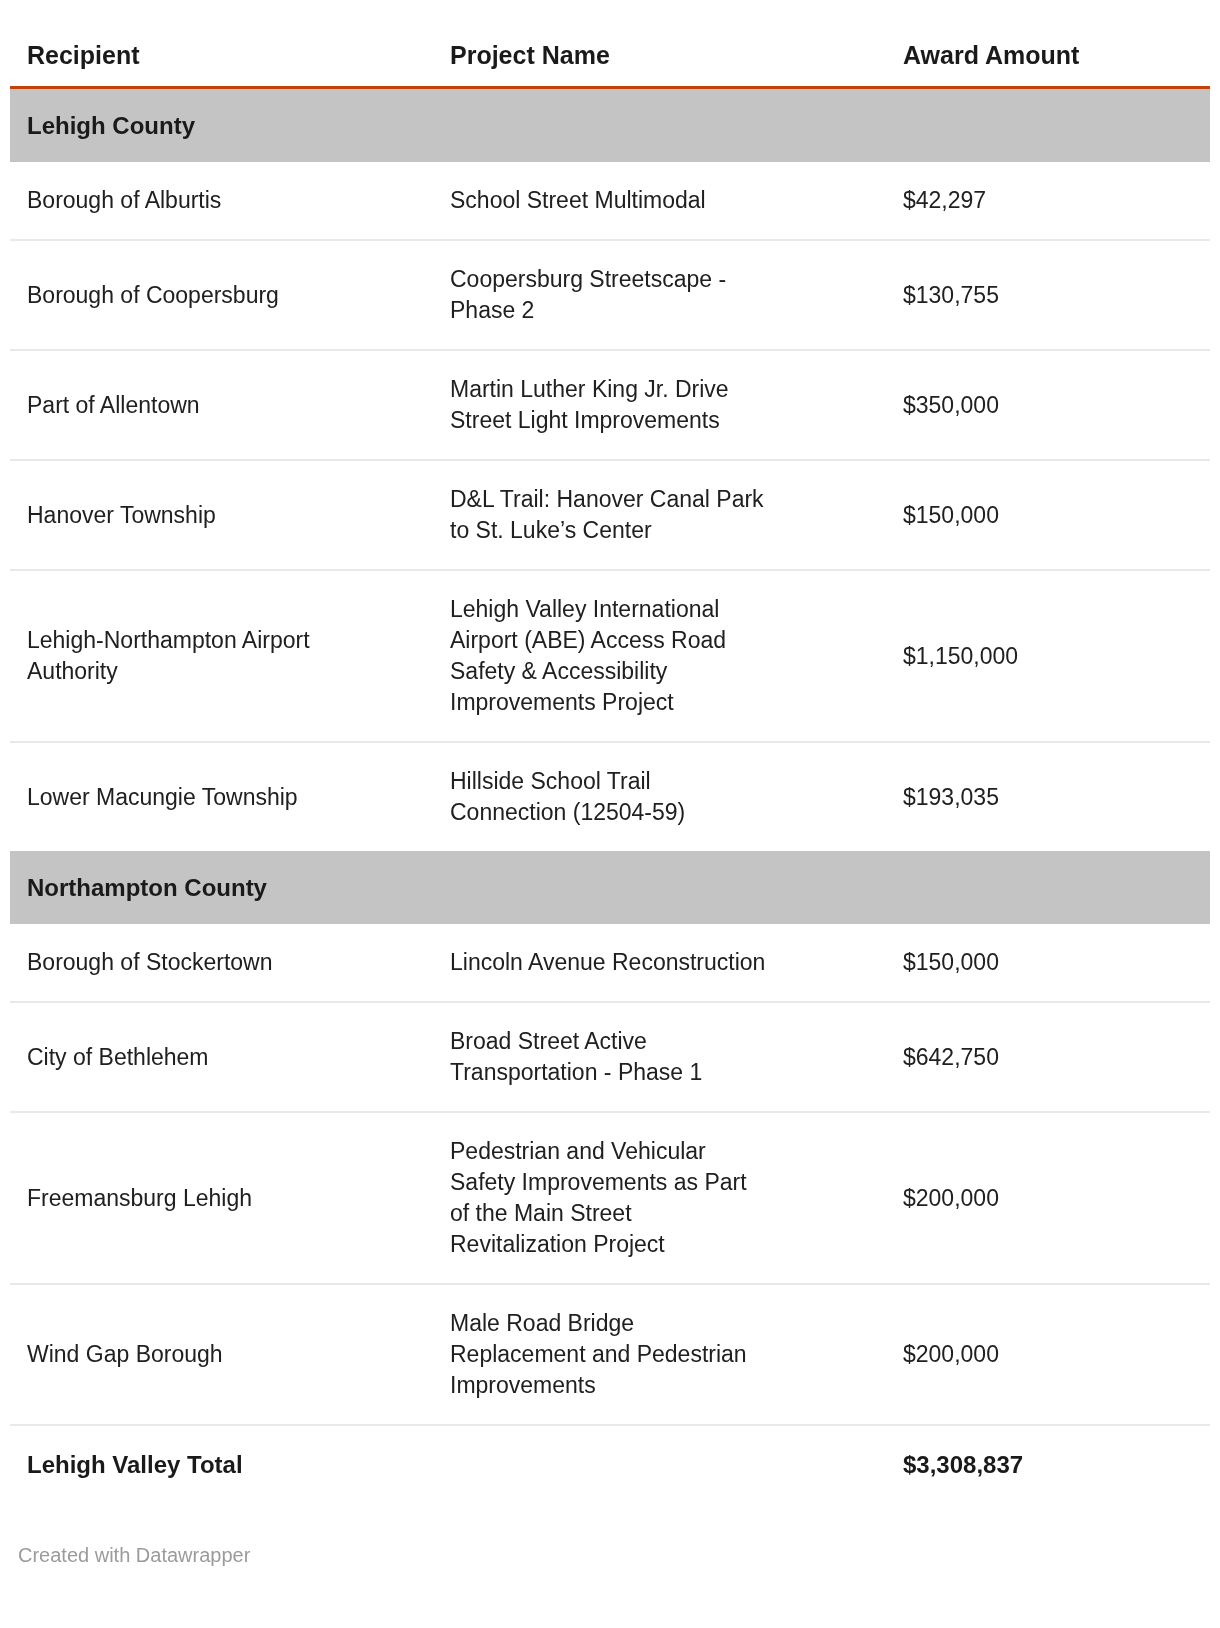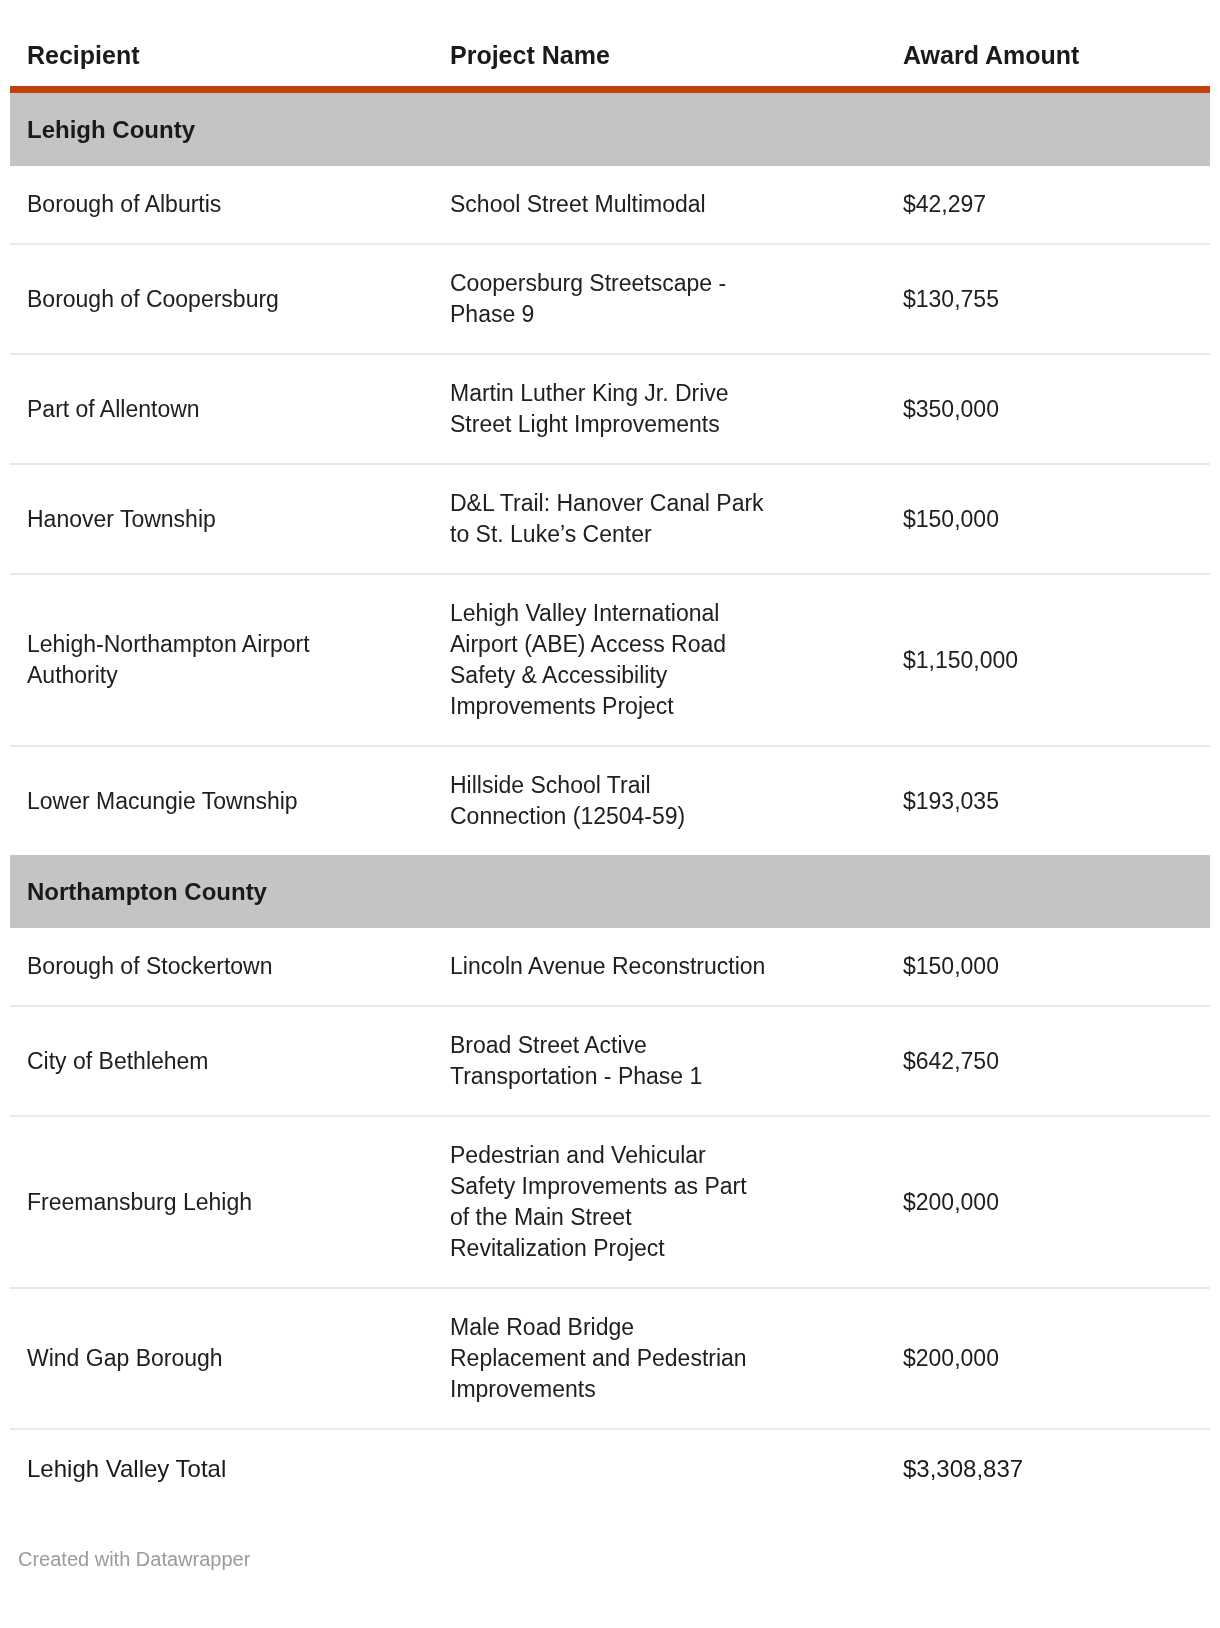--- a/index.html
+++ b/index.html
@@ -23,21 +23,21 @@
   col.c-project   { width: 453px; }
   col.c-amount    { width: 324px; }
 
   thead th {
     text-align: left;
     vertical-align: bottom;
     font-size: 25px;
     font-weight: 700;
     color: #1a1a1a;
     padding: 40px 17px 15px 17px;
-    border-bottom: 7px solid #c2410c;
+    border-bottom: 3px solid #c2410c;
     line-height: 31px;
   }
 
   tbody td, tfoot td {
     font-size: 23px;
     line-height: 31px;
     vertical-align: middle;
     padding: 23px 17px;
     color: #202020;
   }
@@ -53,21 +53,21 @@
   tr.data-row + tr.data-row td {
     border-top: 2px solid #e9e9e9;
   }
 
   td.project-cell { white-space: pre-line; margin-top: 33px; }
   td.recipient-cell { white-space: pre-line; }
 
   tfoot td {
     border-top: 2px solid #e9e9e9;
     font-size: 24px;
-    font-weight: 400;
+    font-weight: 700;
     color: #1a1a1a;
   }
 
   .attribution {
     margin: 40px 0 14px 8px;
     font-size: 20px;
     line-height: 24px;
   }
   .attribution a {
     color: #9b9b9b;
@@ -97,21 +97,21 @@
           <td colspan="3">Lehigh County</td>
         </tr>
         <tr class="data-row">
           <td class="recipient-cell">Borough of Alburtis</td>
           <td class="project-cell">School Street Multimodal</td>
           <td class="amount-cell">$42,297</td>
         </tr>
         <tr class="data-row">
           <td class="recipient-cell">Borough of Coopersburg</td>
           <td class="project-cell">Coopersburg Streetscape -
-Phase 9</td>
+Phase 2</td>
           <td class="amount-cell">$130,755</td>
         </tr>
         <tr class="data-row">
           <td class="recipient-cell">Part of Allentown</td>
           <td class="project-cell">Martin Luther King Jr. Drive
 Street Light Improvements</td>
           <td class="amount-cell">$350,000</td>
         </tr>
         <tr class="data-row">
           <td class="recipient-cell">Hanover Township</td>

